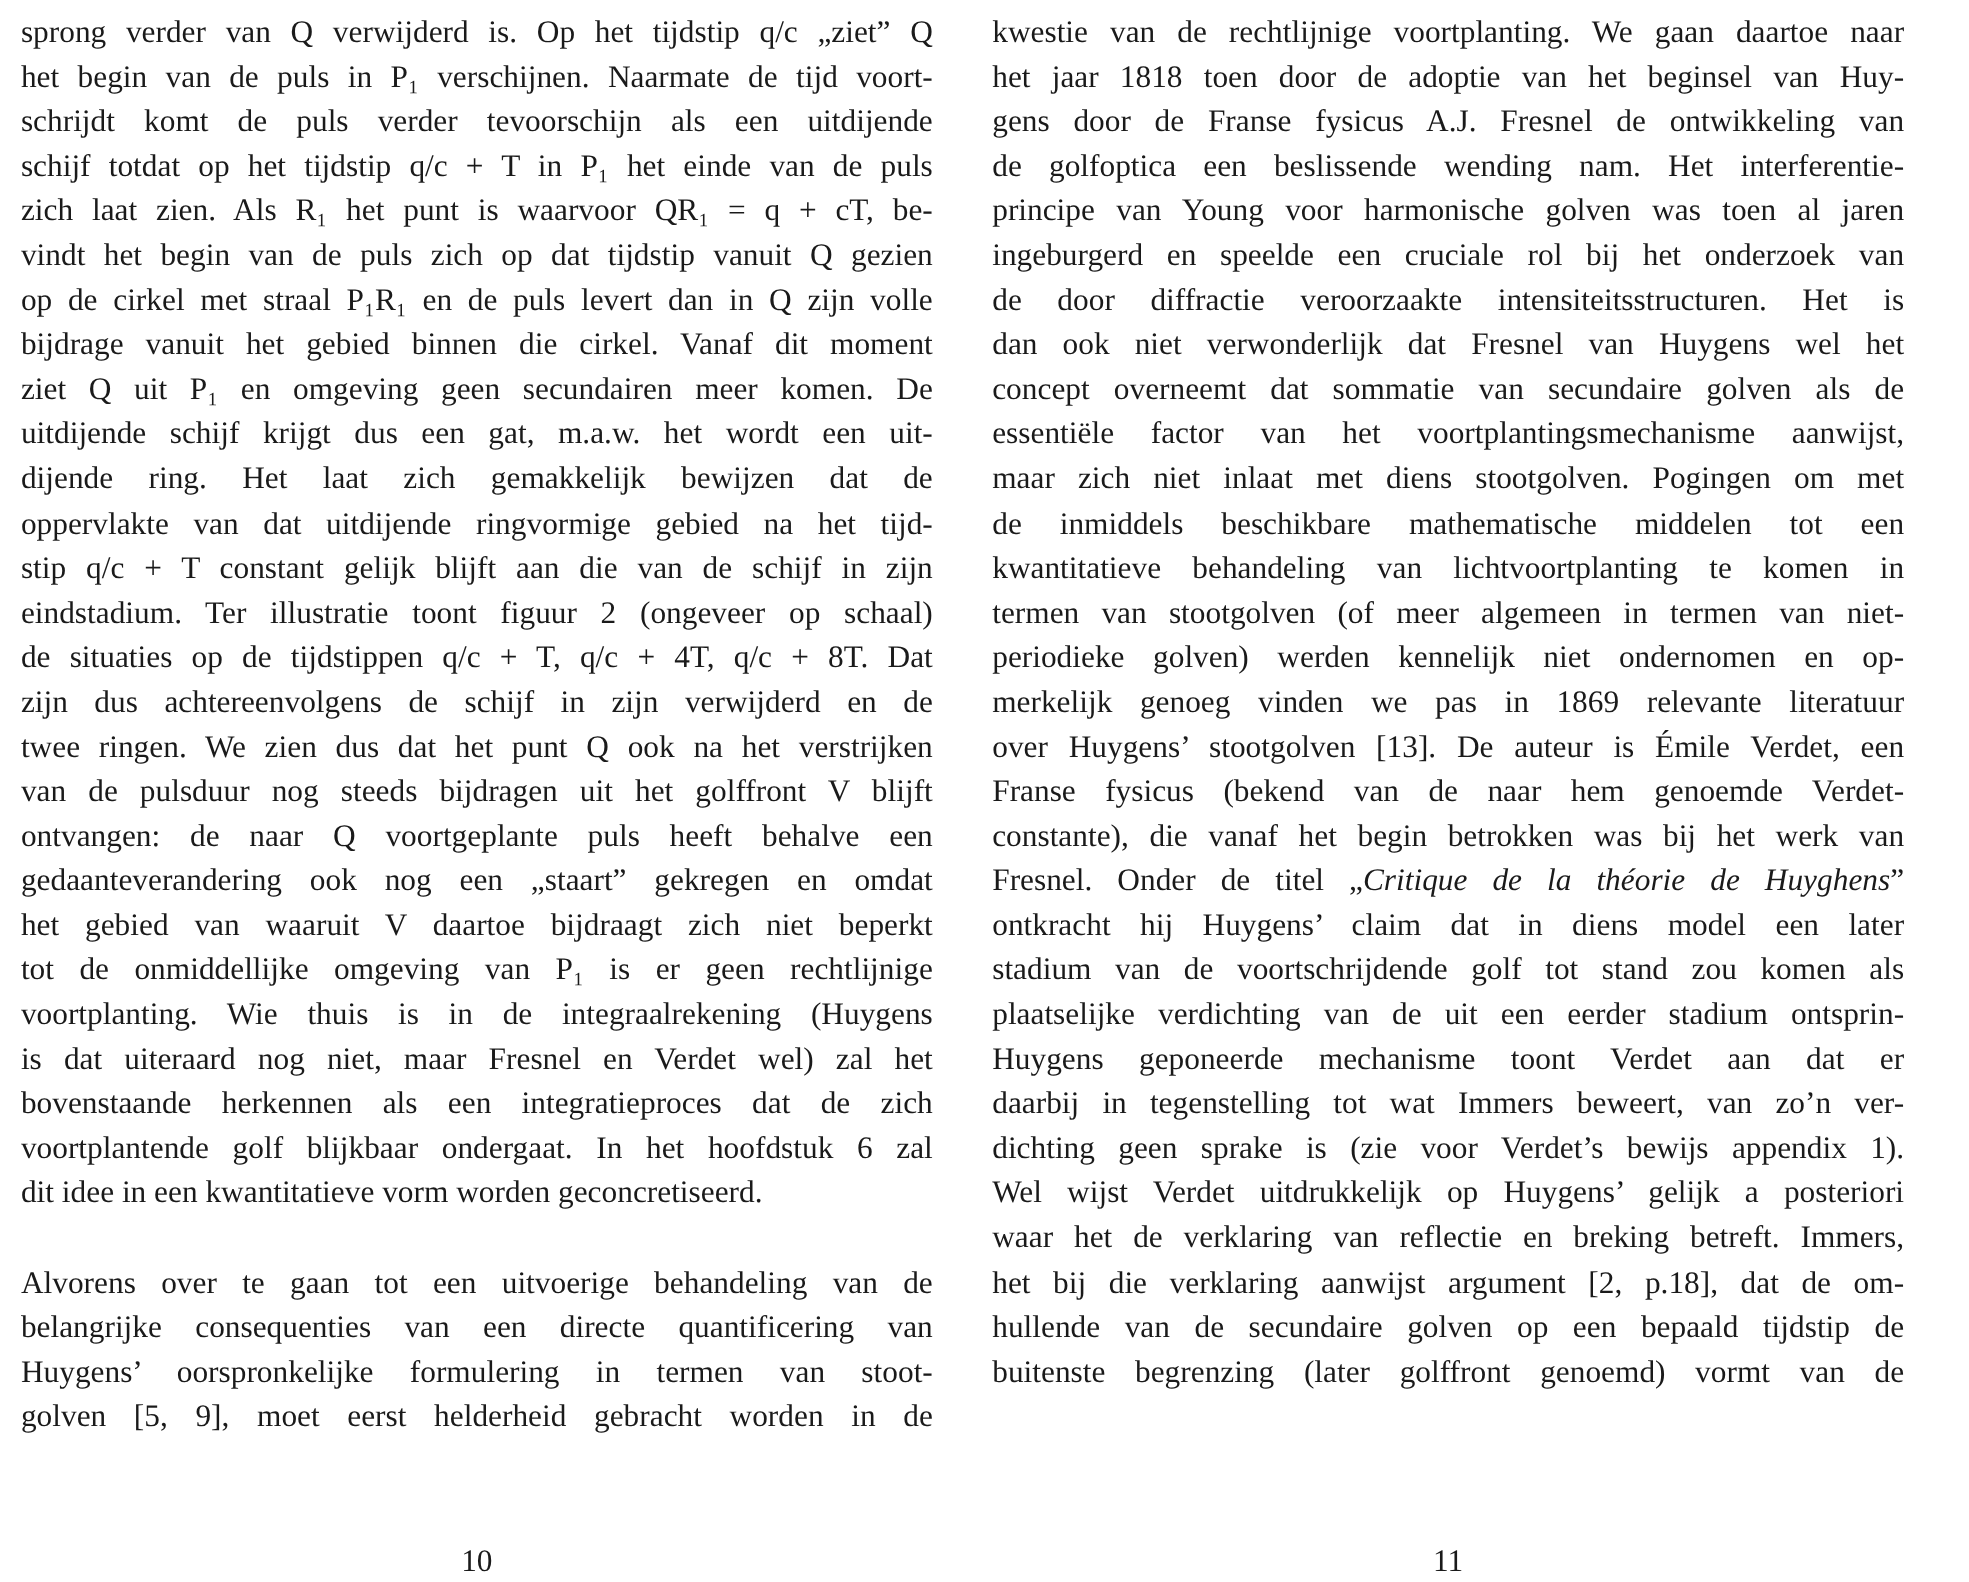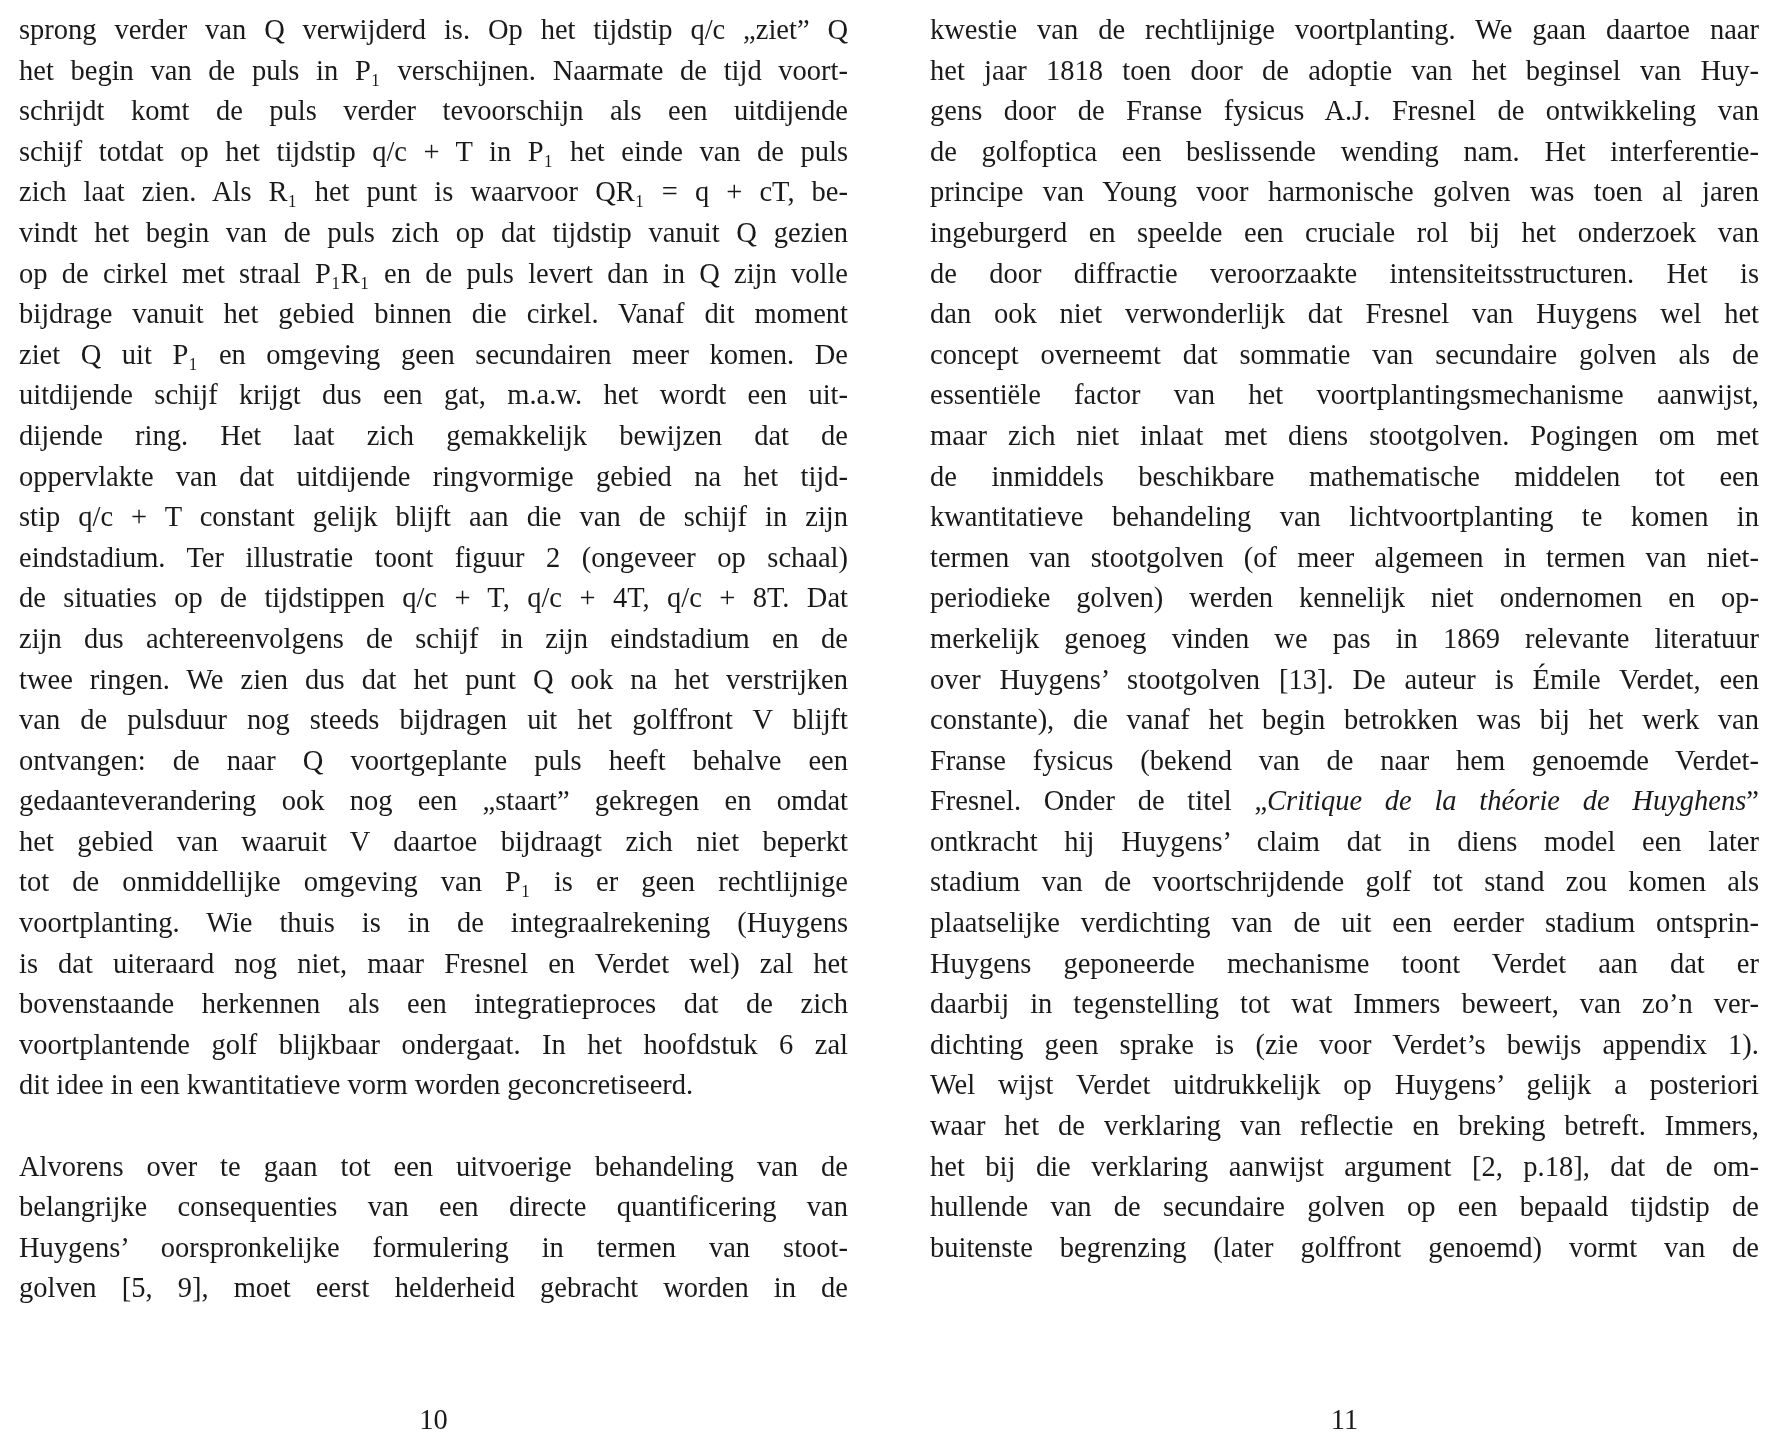--- a/index.html
+++ b/index.html
@@ -14,21 +14,21 @@
     overflow: hidden;
     color: #1a1a1a;
     font-family: "Liberation Serif", "DejaVu Serif", serif;
   }
   .page {
     position: absolute;
     top: 0;
     height: 1438px;
   }
   .page-left { left: 19px; width: 829px; }
-  .page-right { left: 930px; width: 829px; }
+  .page-right { left: 902px; width: 829px; }
   .column {
     position: absolute;
     left: 0;
     top: 10px;
     width: 100%;
   }
   .line {
     display: block;
     height: 40.6px;
     line-height: 40.6px;
@@ -68,21 +68,21 @@
       <span class="line">vindt het begin van de puls zich op dat tijdstip vanuit Q gezien</span>
       <span class="line">op de cirkel met straal P₁R₁ en de puls levert dan in Q zijn volle</span>
       <span class="line">bijdrage vanuit het gebied binnen die cirkel. Vanaf dit moment</span>
       <span class="line">ziet Q uit P₁ en omgeving geen secundairen meer komen. De</span>
       <span class="line">uitdijende schijf krijgt dus een gat, m.a.w. het wordt een uit-</span>
       <span class="line">dijende ring. Het laat zich gemakkelijk bewijzen dat de</span>
       <span class="line">oppervlakte van dat uitdijende ringvormige gebied na het tijd-</span>
       <span class="line">stip q/c + T constant gelijk blijft aan die van de schijf in zijn</span>
       <span class="line">eindstadium. Ter illustratie toont figuur 2 (ongeveer op schaal)</span>
       <span class="line">de situaties op de tijdstippen q/c + T, q/c + 4T, q/c + 8T. Dat</span>
-      <span class="line">zijn dus achtereenvolgens de schijf in zijn eindstadium en de</span>
+      <span class="line">zijn dus achtereenvolgens de schijf in zijn verwijderd en de</span>
       <span class="line">twee ringen. We zien dus dat het punt Q ook na het verstrijken</span>
       <span class="line">van de pulsduur nog steeds bijdragen uit het golffront V blijft</span>
       <span class="line">ontvangen: de naar Q voortgeplante puls heeft behalve een</span>
       <span class="line">gedaanteverandering ook nog een „staart” gekregen en omdat</span>
       <span class="line">het gebied van waaruit V daartoe bijdraagt zich niet beperkt</span>
       <span class="line">tot de onmiddellijke omgeving van P₁ is er geen rechtlijnige</span>
       <span class="line">voortplanting. Wie thuis is in de integraalrekening (Huygens</span>
       <span class="line">is dat uiteraard nog niet, maar Fresnel en Verdet wel) zal het</span>
       <span class="line">bovenstaande herkennen als een integratieproces dat de zich</span>
       <span class="line">voortplantende golf blijkbaar ondergaat. In het hoofdstuk 6 zal</span>
@@ -112,22 +112,22 @@
       <span class="line">dan ook niet verwonderlijk dat Fresnel van Huygens wel het</span>
       <span class="line">concept overneemt dat sommatie van secundaire golven als de</span>
       <span class="line">essentiële factor van het voortplantingsmechanisme aanwijst,</span>
       <span class="line">maar zich niet inlaat met diens stootgolven. Pogingen om met</span>
       <span class="line">de inmiddels beschikbare mathematische middelen tot een</span>
       <span class="line">kwantitatieve behandeling van lichtvoortplanting te komen in</span>
       <span class="line">termen van stootgolven (of meer algemeen in termen van niet-</span>
       <span class="line">periodieke golven) werden kennelijk niet ondernomen en op-</span>
       <span class="line">merkelijk genoeg vinden we pas in 1869 relevante literatuur</span>
       <span class="line">over Huygens’ stootgolven [13]. De auteur is Émile Verdet, een</span>
+      <span class="line">Franse fysicus (bekend van de naar hem genoemde Verdet-</span>
       <span class="line">constante), die vanaf het begin betrokken was bij het werk van</span>
-      <span class="line">Franse fysicus (bekend van de naar hem genoemde Verdet-</span>
       <span class="line"><span>Fresnel. Onder de titel „</span><em>Critique de la théorie de Huyghens</em><span>”</span></span>
       <span class="line">ontkracht hij Huygens’ claim dat in diens model een later</span>
       <span class="line">stadium van de voortschrijdende golf tot stand zou komen als</span>
       <span class="line">plaatselijke verdichting van de uit een eerder stadium ontsprin-</span>
       <span class="line">Huygens geponeerde mechanisme toont Verdet aan dat er</span>
       <span class="line">daarbij in tegenstelling tot wat Immers beweert, van zo’n ver-</span>
       <span class="line">dichting geen sprake is (zie voor Verdet’s bewijs appendix 1).</span>
       <span class="line">Wel wijst Verdet uitdrukkelijk op Huygens’ gelijk a posteriori</span>
       <span class="line">waar het de verklaring van reflectie en breking betreft. Immers,</span>
       <span class="line">het bij die verklaring aanwijst argument [2, p.18], dat de om-</span>

